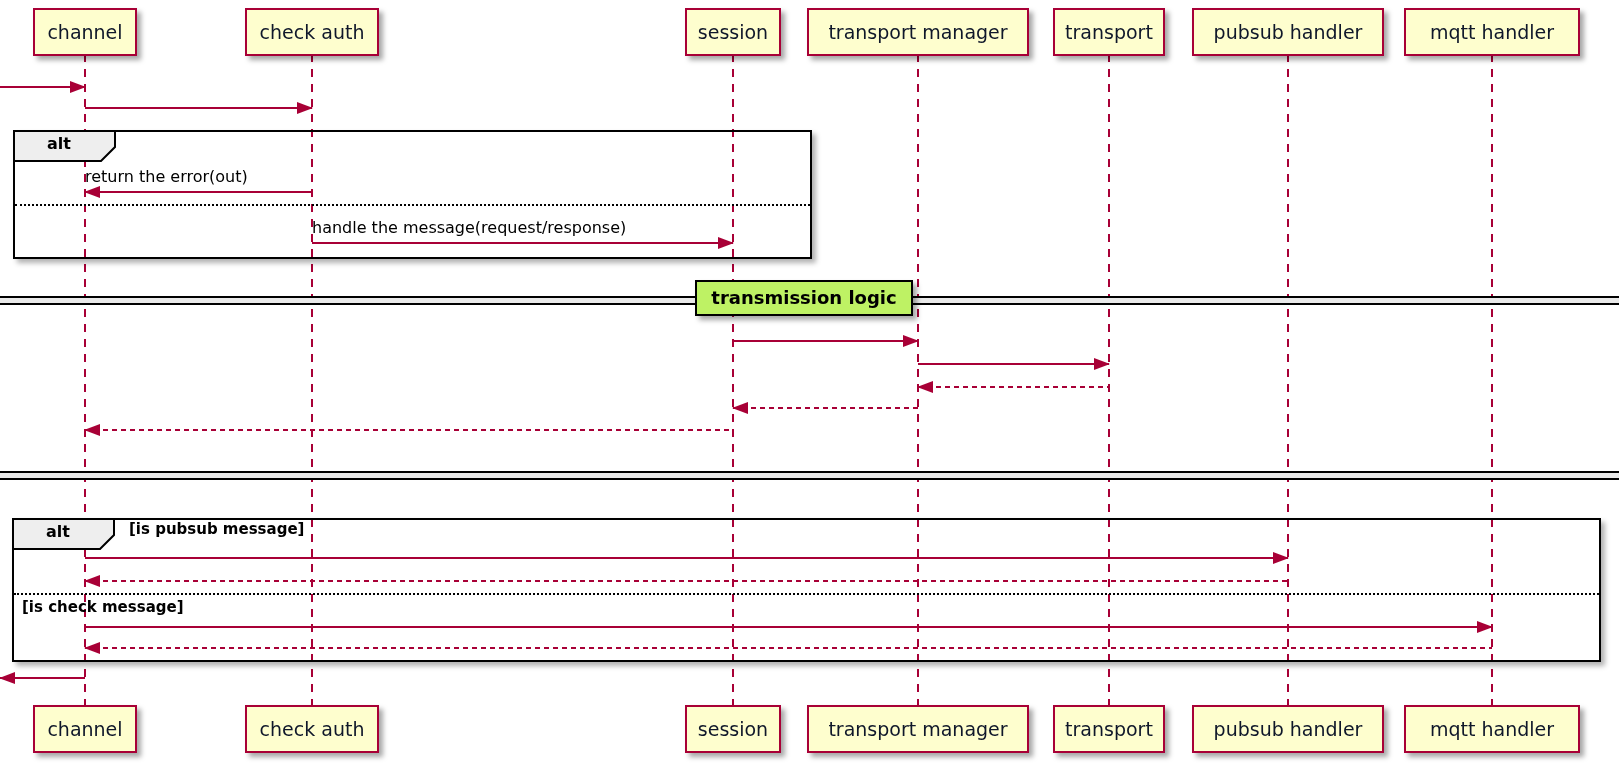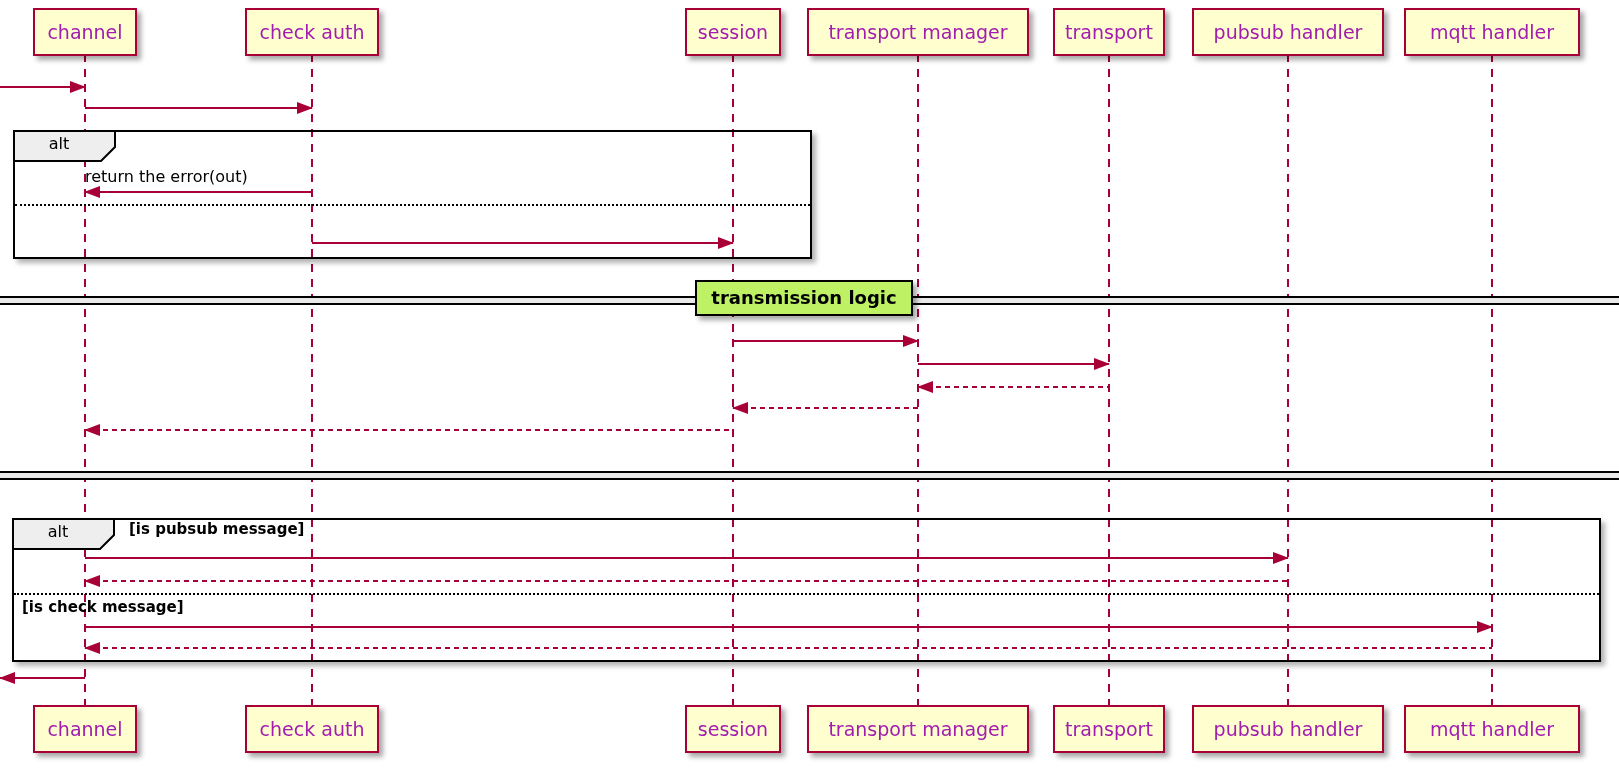--- a/index.html
+++ b/index.html
@@ -2,21 +2,21 @@
 <html><head>
 <meta charset="utf-8">
 <style>
   html,body{margin:0;padding:0;background:#ffffff;}
   body{font-family:"DejaVu Sans","Liberation Sans",sans-serif;color:#000;}
   #canvas{position:relative;width:1619px;height:774px;background:#fff;overflow:hidden;}
 
   
   .pbox{
     position:absolute;height:44px;line-height:44px;text-align:center;
-    background:#FEFECE;border:2px solid #A80036;font-size:19px;color:#a21caf;
+    background:#FEFECE;border:2px solid #A80036;font-size:19px;color:#0f172a;
     box-shadow:4px 4px 5px rgba(0,0,0,0.35);z-index:6;white-space:nowrap;
   }
 
   
   .lifeline{
     position:absolute;width:2px;top:54px;height:651px;z-index:1;
     background:repeating-linear-gradient(180deg,#A80036 0 8px,transparent 8px 15px);
   }
 
   
@@ -28,21 +28,21 @@
   .head-l{position:absolute;left:-1px;top:-5px;width:0;height:0;border-style:solid;
     border-width:6px 16px 6px 0;border-color:transparent #A80036 transparent transparent;}
 
   .msglabel{position:absolute;height:22px;font-size:16px;color:#000;
     z-index:4;white-space:nowrap;}
 
   
   .frame{position:absolute;border:2px solid #000;z-index:3;box-shadow:4px 4px 5px rgba(0,0,0,0.3);}
   .pentagon{position:absolute;left:-2px;top:-2px;z-index:4;}
   .op-label{position:absolute;left:0;top:2px;width:88px;text-align:center;
-    font-weight:normal;font-size:16px;color:#000;z-index:5;}
+    font-weight:bold;font-size:16px;color:#000;z-index:5;}
   .guard{position:absolute;font-weight:bold;font-size:15px;color:#000;white-space:nowrap;z-index:5;}
   .else-line{position:absolute;left:0;right:0;border-top:2px dotted #000;z-index:4;}
 
   
   .divider-lines{position:absolute;left:0;width:1619px;height:5px;background:#e9e9e9;
     border-top:2px solid #000;border-bottom:2px solid #000;z-index:2;}
   .divider-box{position:absolute;height:32px;line-height:32px;background:#bef264;
     border:2px solid #000;text-align:center;font-weight:bold;font-size:18px;
     box-shadow:4px 4px 5px rgba(0,0,0,0.35);z-index:5;white-space:nowrap;}
 </style>
@@ -89,20 +89,21 @@
     <div class="line"></div>
       <div class="head-r"></div>
   </div>
 
   <div class="msglabel" style="left:85px;top:167px;width:227px">return the error(out)</div>
   <div class="arrow" style="left:85px;top:191px;width:227px">
     <div class="line"></div>
       <div class="head-l"></div>
   </div>
 
+  <div class="msglabel" style="left:312px;top:218px;width:421px">handle the message(request/response)</div>
   <div class="arrow" style="left:312px;top:242px;width:421px">
     <div class="line"></div>
       <div class="head-r"></div>
   </div>
 
   <div class="arrow" style="left:733px;top:340px;width:185px">
     <div class="line"></div>
       <div class="head-r"></div>
   </div>
 

